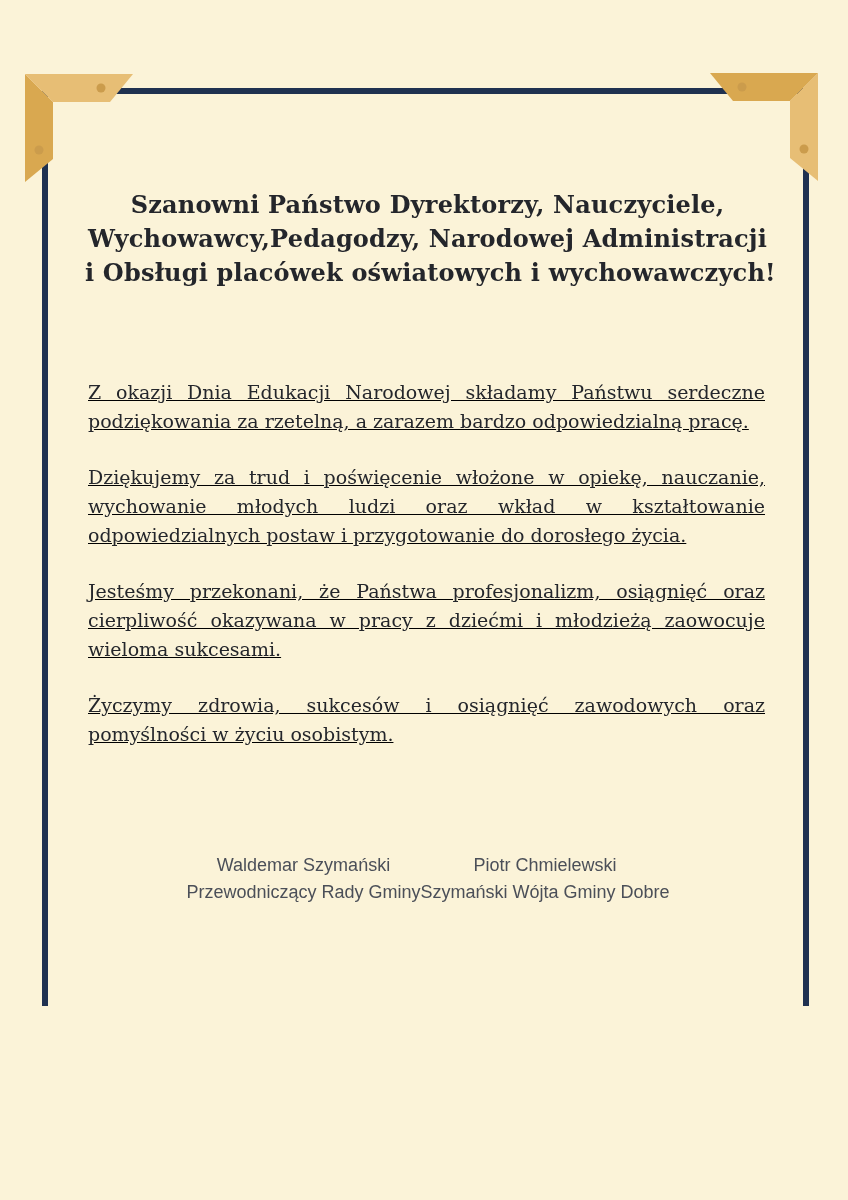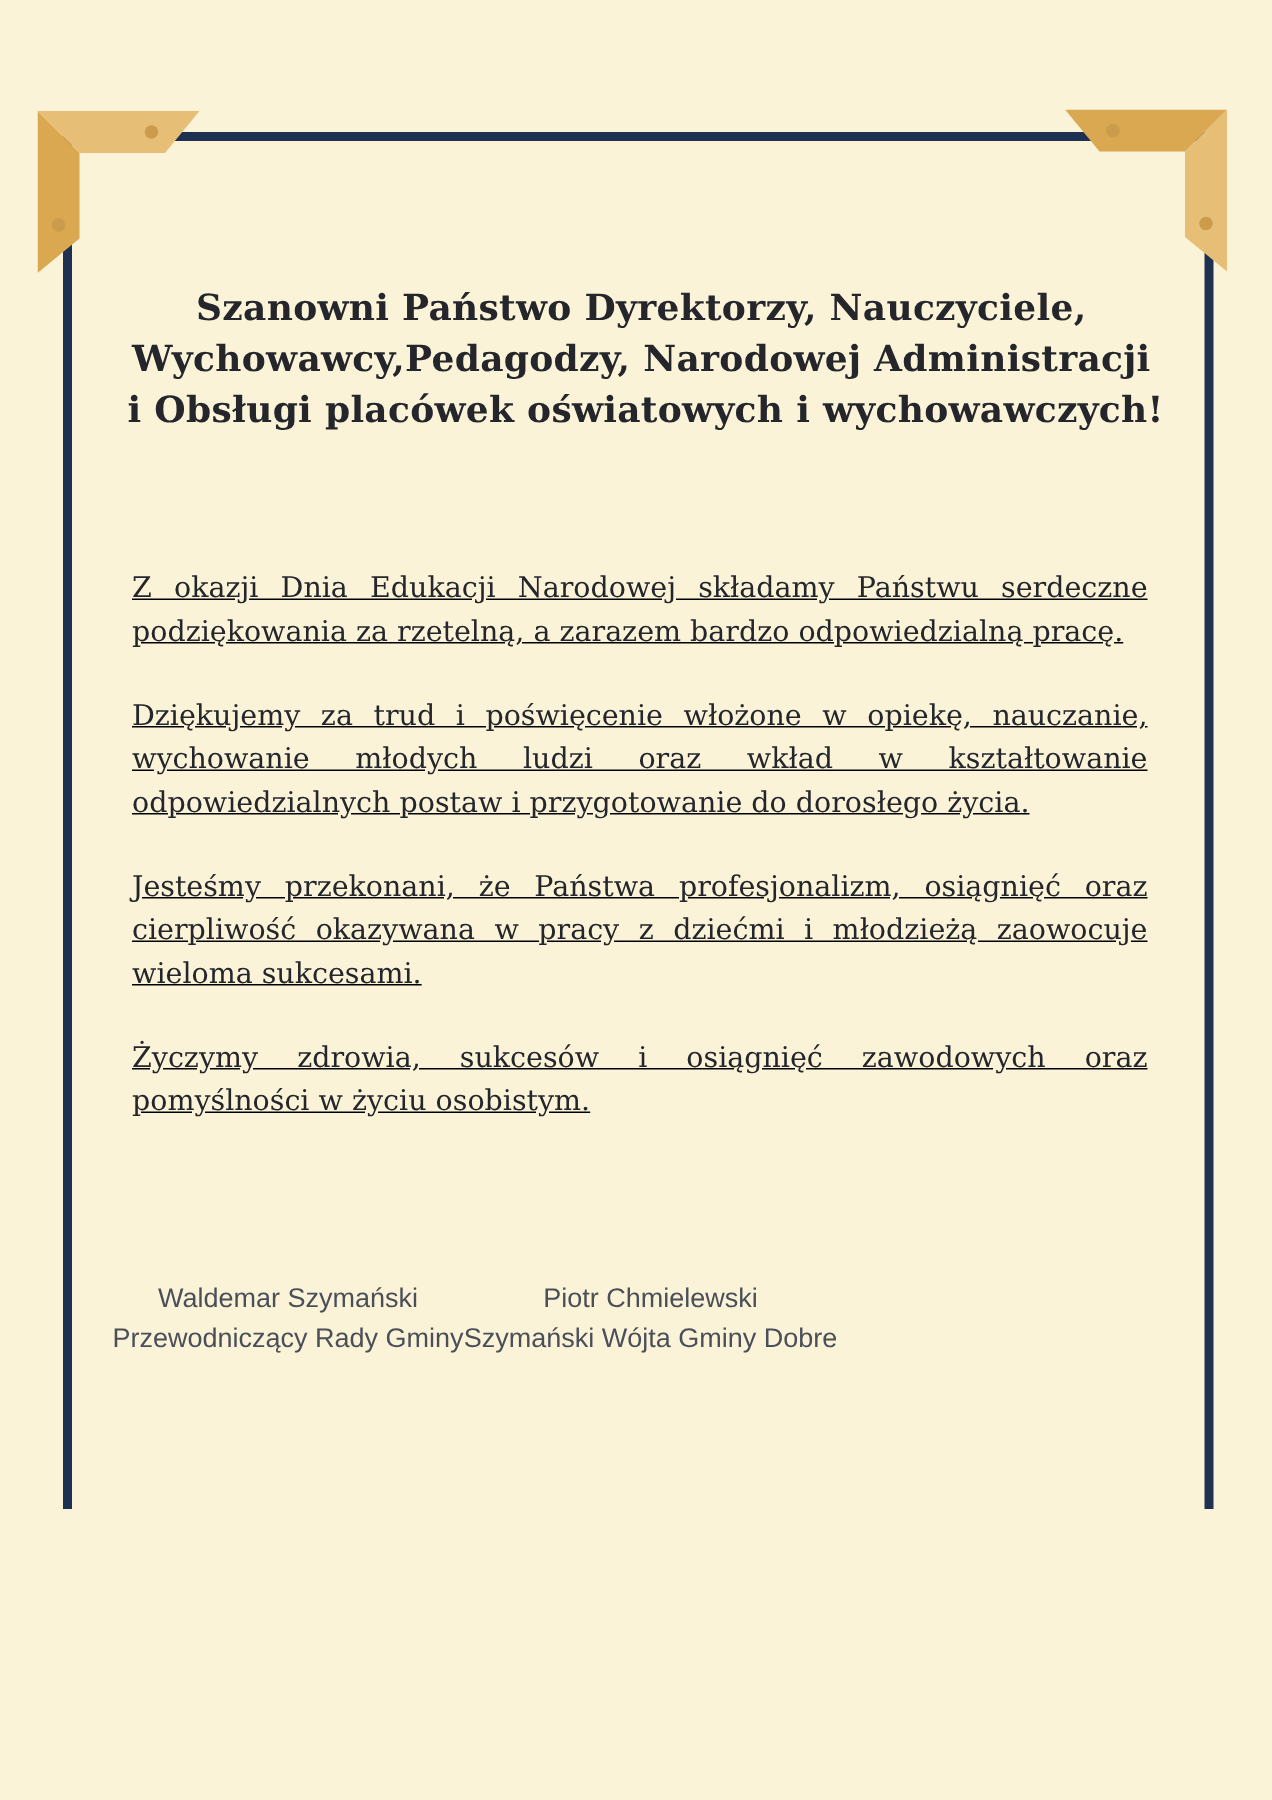--- a/index.html
+++ b/index.html
@@ -70,21 +70,21 @@
     color:var(--ink);
     text-align:justify;
     text-align-last:left;
     margin-bottom:27px;
   }
   .signatures{
     position:absolute;
     left:75px;top:852px;
     width:706px;
     display:flex;
-    justify-content:flex-start;
+    justify-content:center;
     z-index:3;
     font-family:"Liberation Sans", sans-serif;
     color:var(--sig);
   }
   .sig{
     text-align:center;
     font-size:18px;
     line-height:27px;
   }
   .dateline{

